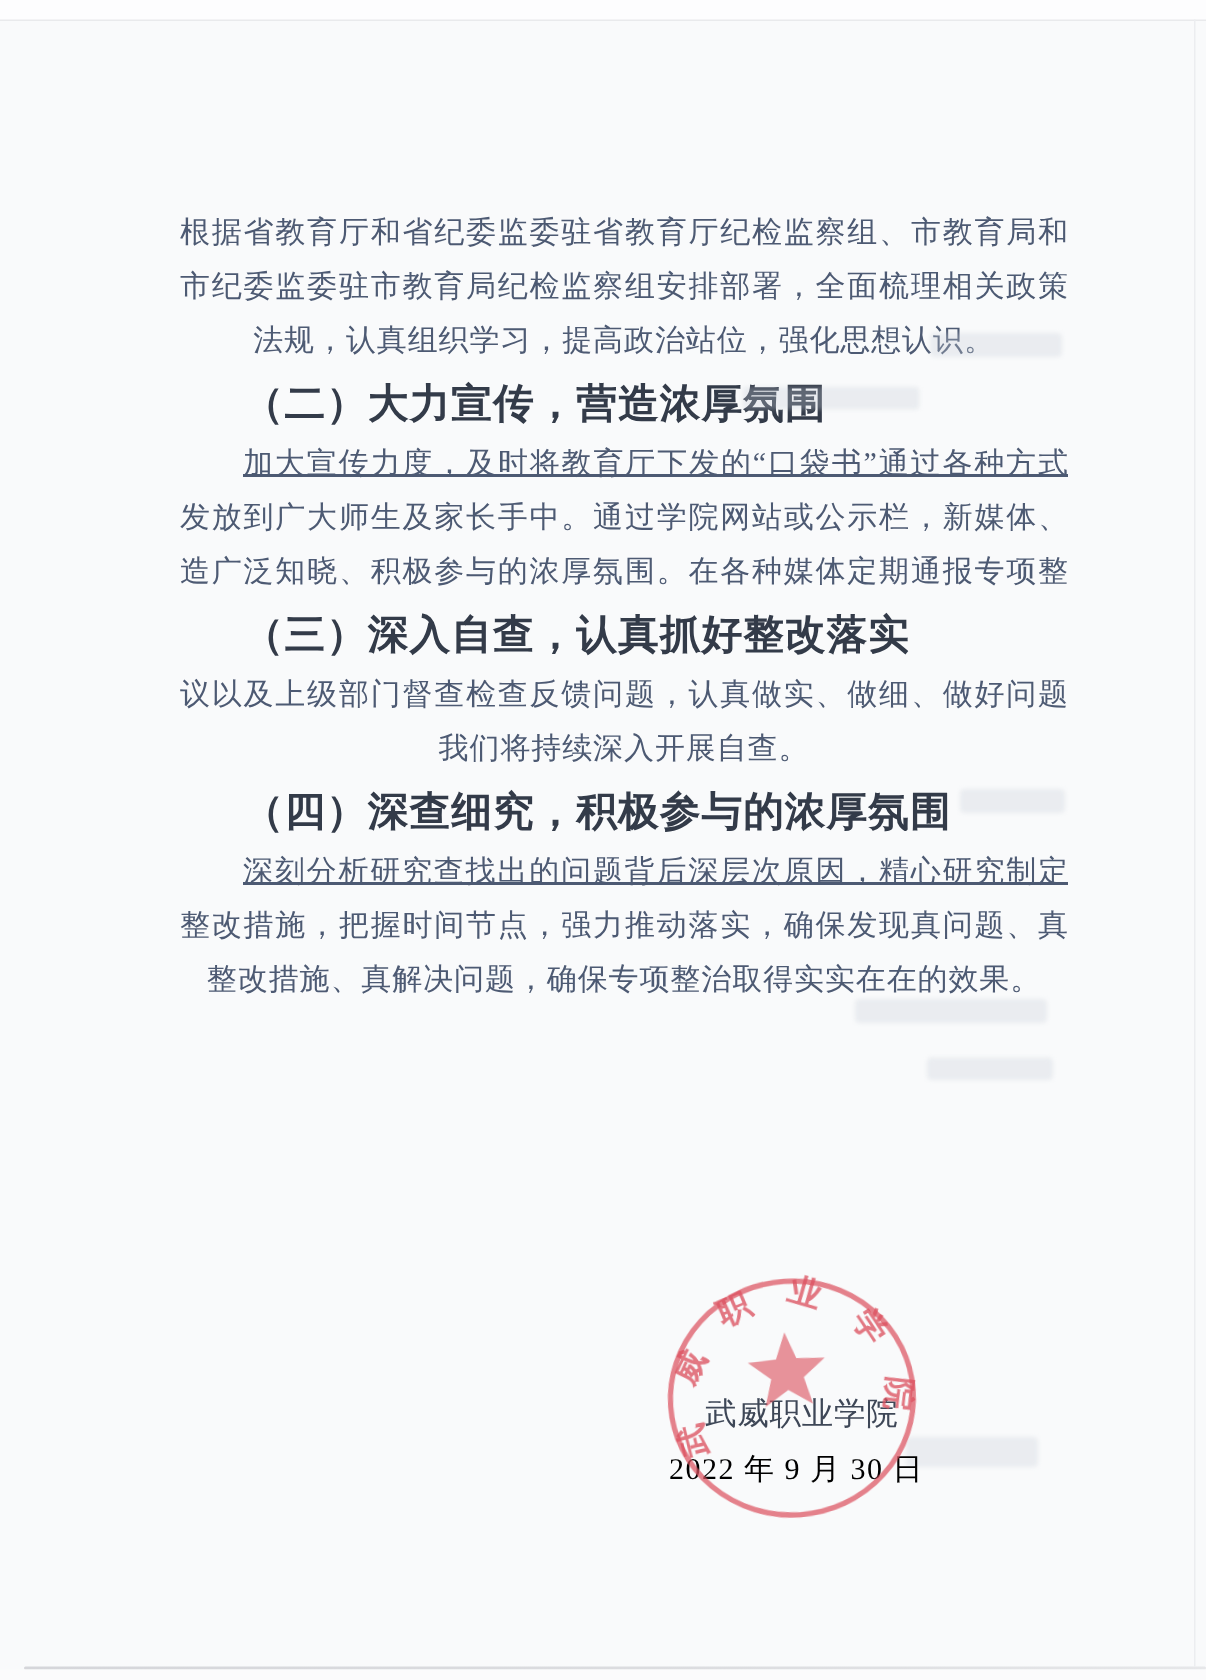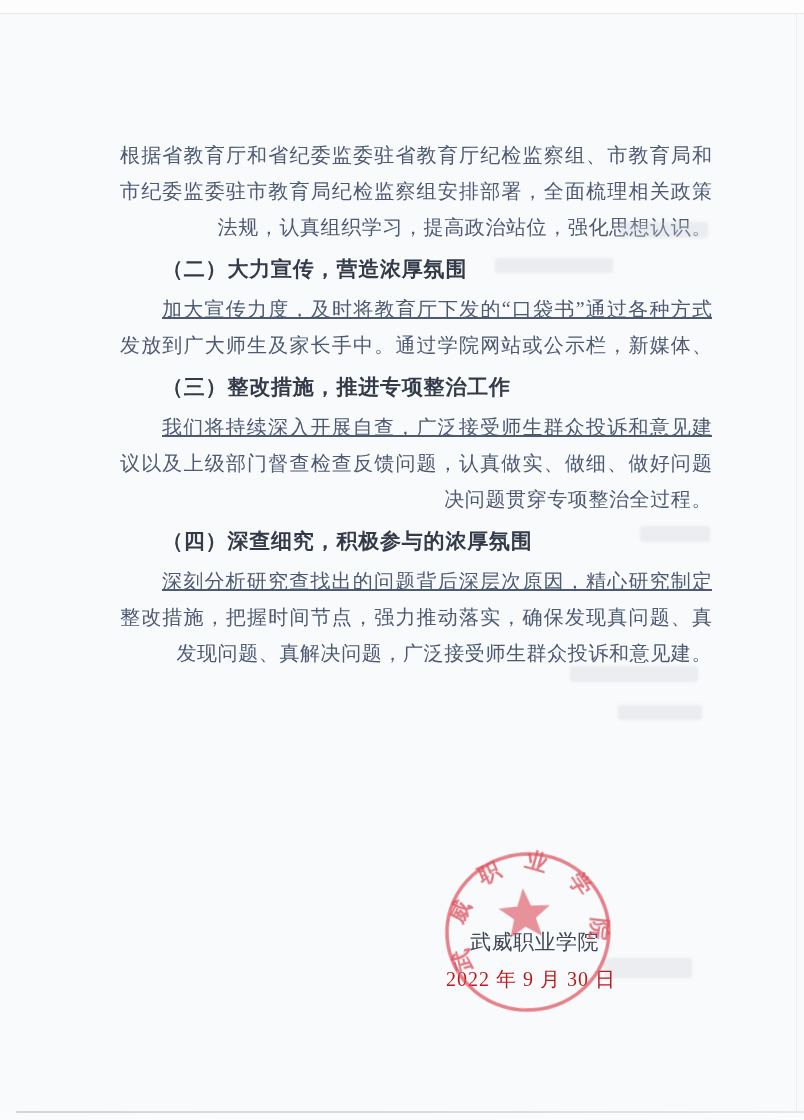--- a/index.html
+++ b/index.html
@@ -43,37 +43,37 @@
     top: 137px;
     width: 592px;
     color: var(--body-text, #4d5a73);
     font-size: 20px;
   }
   .line {
     height: 36px;
     line-height: 36px;
     letter-spacing: 0.6px;
     white-space: nowrap;
-    text-align: right;
+    text-align: center;
   }
   .line.j {
     white-space: normal;
     letter-spacing: 0;
     text-align: justify;
     text-align-last: justify;
     text-justify: inter-character;
   }
   .line.ind { text-indent: 42px; text-decoration: underline; }
   .heading {
     height: 36px;
     line-height: 36px;
     margin-top: 6px;
     margin-bottom: 4px;
     text-indent: 42px;
-    font-size: 21px;
+    font-size: 27px;
     font-weight: bold;
     color: var(--heading-text, #333b49);
     letter-spacing: 0.8px;
     white-space: nowrap;
   }
   
   .sig-org {
     position: absolute;
     left: 470px;
     top: 928px;
@@ -81,21 +81,21 @@
     letter-spacing: 0.5px;
     color: #3e4757;
     z-index: 2;
   }
   .sig-date {
     position: absolute;
     left: 446px;
     top: 966px;
     font-size: 20px;
     letter-spacing: 1px;
-    color: #b91c1c;
+    color: #000000;
     z-index: 2;
   }
   
   .seal {
     position: absolute;
     left: 438px;
     top: 845px;
     width: 180px;
     height: 176px;
     z-index: 3;
@@ -144,32 +144,32 @@
   <div class="doc-body" id="doc-body">
       <div class="para">
         <div class="line j">根据省教育厅和省纪委监委驻省教育厅纪检监察组、市教育局和</div>
         <div class="line j">市纪委监委驻市教育局纪检监察组安排部署，全面梳理相关政策</div>
         <div class="line">法规，认真组织学习，提高政治站位，强化思想认识。</div>
       </div>
       <div class="heading">（二）大力宣传，营造浓厚氛围</div>
       <div class="para">
         <div class="line j ind">加大宣传力度，及时将教育厅下发的“口袋书”通过各种方式</div>
         <div class="line j">发放到广大师生及家长手中。通过学院网站或公示栏，新媒体、</div>
+        <div class="line j">造广泛知晓、积极参与的浓厚氛围。在各种媒体定期通报专项整</div>
       </div>
-      <div class="heading">（三）整改措施，推进专项整治工作</div>
+      <div class="heading">（三）深入自查，认真抓好整改落实</div>
       <div class="para">
-        <div class="line j ind">我们将持续深入开展自查，广泛接受师生群众投诉和意见建</div>
         <div class="line j">议以及上级部门督查检查反馈问题，认真做实、做细、做好问题</div>
-        <div class="line">决问题贯穿专项整治全过程。</div>
+        <div class="line">我们将持续深入开展自查。</div>
       </div>
       <div class="heading">（四）深查细究，积极参与的浓厚氛围</div>
       <div class="para">
         <div class="line j ind">深刻分析研究查找出的问题背后深层次原因，精心研究制定</div>
         <div class="line j">整改措施，把握时间节点，强力推动落实，确保发现真问题、真</div>
-        <div class="line">发现问题、真解决问题，广泛接受师生群众投诉和意见建。</div>
+        <div class="line">整改措施、真解决问题，确保专项整治取得实实在在的效果。</div>
       </div>
     </div>
 
   <div class="artifact a1"></div>
   <div class="artifact a2"></div>
   <div class="artifact a3"></div>
   <div class="artifact a4"></div>
   <div class="artifact a5"></div>
   <div class="artifact a6"></div>
 

